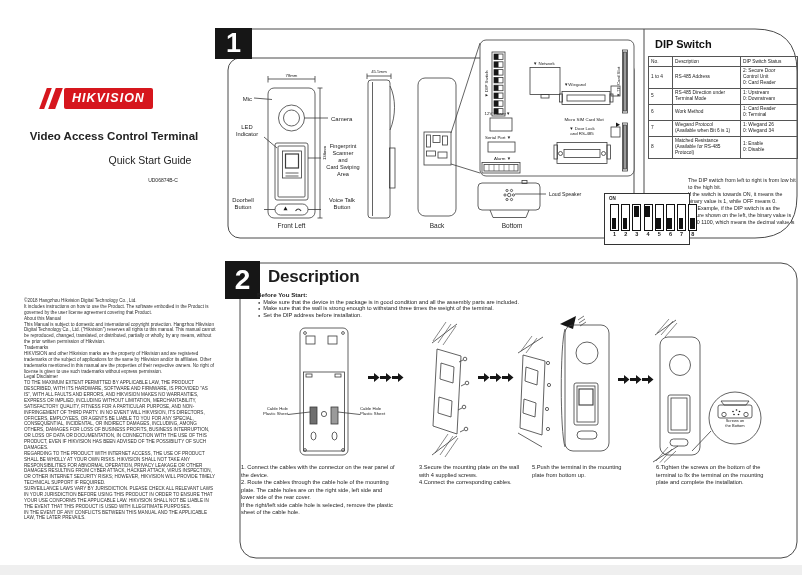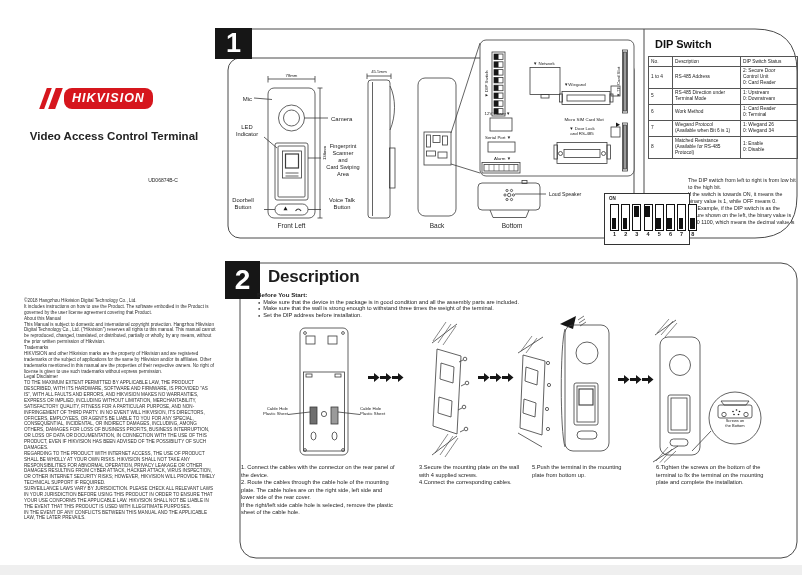--- a/index.html
+++ b/index.html
@@ -7,21 +7,21 @@
         font-family:"Liberation Sans",sans-serif;color:#232323;}
   .abs{position:absolute;}
   .pre{white-space:pre-line;}
   .ctr{text-align:center;}
   .rt{text-align:right;}
   
   .logo-row{display:flex;align-items:stretch;height:21px;}
   .stripe{width:5px;background:#d6161d;transform:skewX(-20deg);margin-right:4px;}
   .stripe2{width:7px;background:#d6161d;transform:skewX(-20deg);margin-right:5px;}
   .logo-box{background:#d6161d;color:#fff;font-weight:bold;font-style:italic;
-            font-size:12.5px;letter-spacing:1px;padding:3px 8px 0 8px;border-radius:8px;}
+            font-size:12.5px;letter-spacing:1px;padding:3px 8px 0 8px;border-radius:2px;}
   .doc-title{font-size:11.5px;font-weight:bold;}
   .doc-sub{font-size:10.5px;}
   .doc-code{font-size:5px;}
   .legal{font-size:4.6px;line-height:1.28;color:#2e2e2e;}
   .legal div{margin:0;}
   
   .secbox{background:#161616;color:#fff;display:flex;align-items:center;justify-content:center;
           font-weight:bold;font-size:27px;}
   .sectitle{font-size:17px;font-weight:bold;letter-spacing:-0.2px;color:#1c1c1c;}
   
@@ -66,20 +66,21 @@
     <path d="M252,29 H755 Q797,29 797,71 V196 Q797,238 755,238 H676 Q644,238 644,206 V29"></path>
     <rect x="240" y="263" width="557" height="295" rx="16"></rect>
   </svg>
 
   <div class="abs logo-row" style="left:43px;top:88px;">
     <div class="stripe" style="background: rgb(214, 22, 29);"></div>
     <div class="stripe2" style="background: rgb(214, 22, 29);"></div>
     <div class="logo-box brand-red" style="background: rgb(214, 22, 29);"><span>HIKVISION</span></div>
   </div>
   <div class="abs doc-title ctr" style="left:16px;top:130px;width:196px;">Video Access Control Terminal</div>
+  <div class="abs doc-sub ctr" style="left:60px;top:154px;width:180px;">Quick Start Guide</div>
   <div class="abs doc-code ctr" style="left:120px;top:177px;width:86px;">UD06874B-C</div>
 
   <div class="abs legal" style="left:24px;top:298px;width:192px;">
     <div>©2018 Hangzhou Hikvision Digital Technology Co., Ltd.</div>
     <div>It includes instructions on how to use the Product. The software embodied in the Product is governed by the user license agreement covering that Product.</div>
     <div>About this Manual</div>
     <div>This Manual is subject to domestic and international copyright protection. Hangzhou Hikvision Digital Technology Co., Ltd. ("Hikvision") reserves all rights to this manual. This manual cannot be reproduced, changed, translated, or distributed, partially or wholly, by any means, without the prior written permission of Hikvision.</div>
     <div>Trademarks</div>
     <div>HIKVISION and other Hikvision marks are the property of Hikvision and are registered trademarks or the subject of applications for the same by Hikvision and/or its affiliates. Other trademarks mentioned in this manual are the properties of their respective owners. No right of license is given to use such trademarks without express permission.</div>
     <div>Legal Disclaimer</div>

